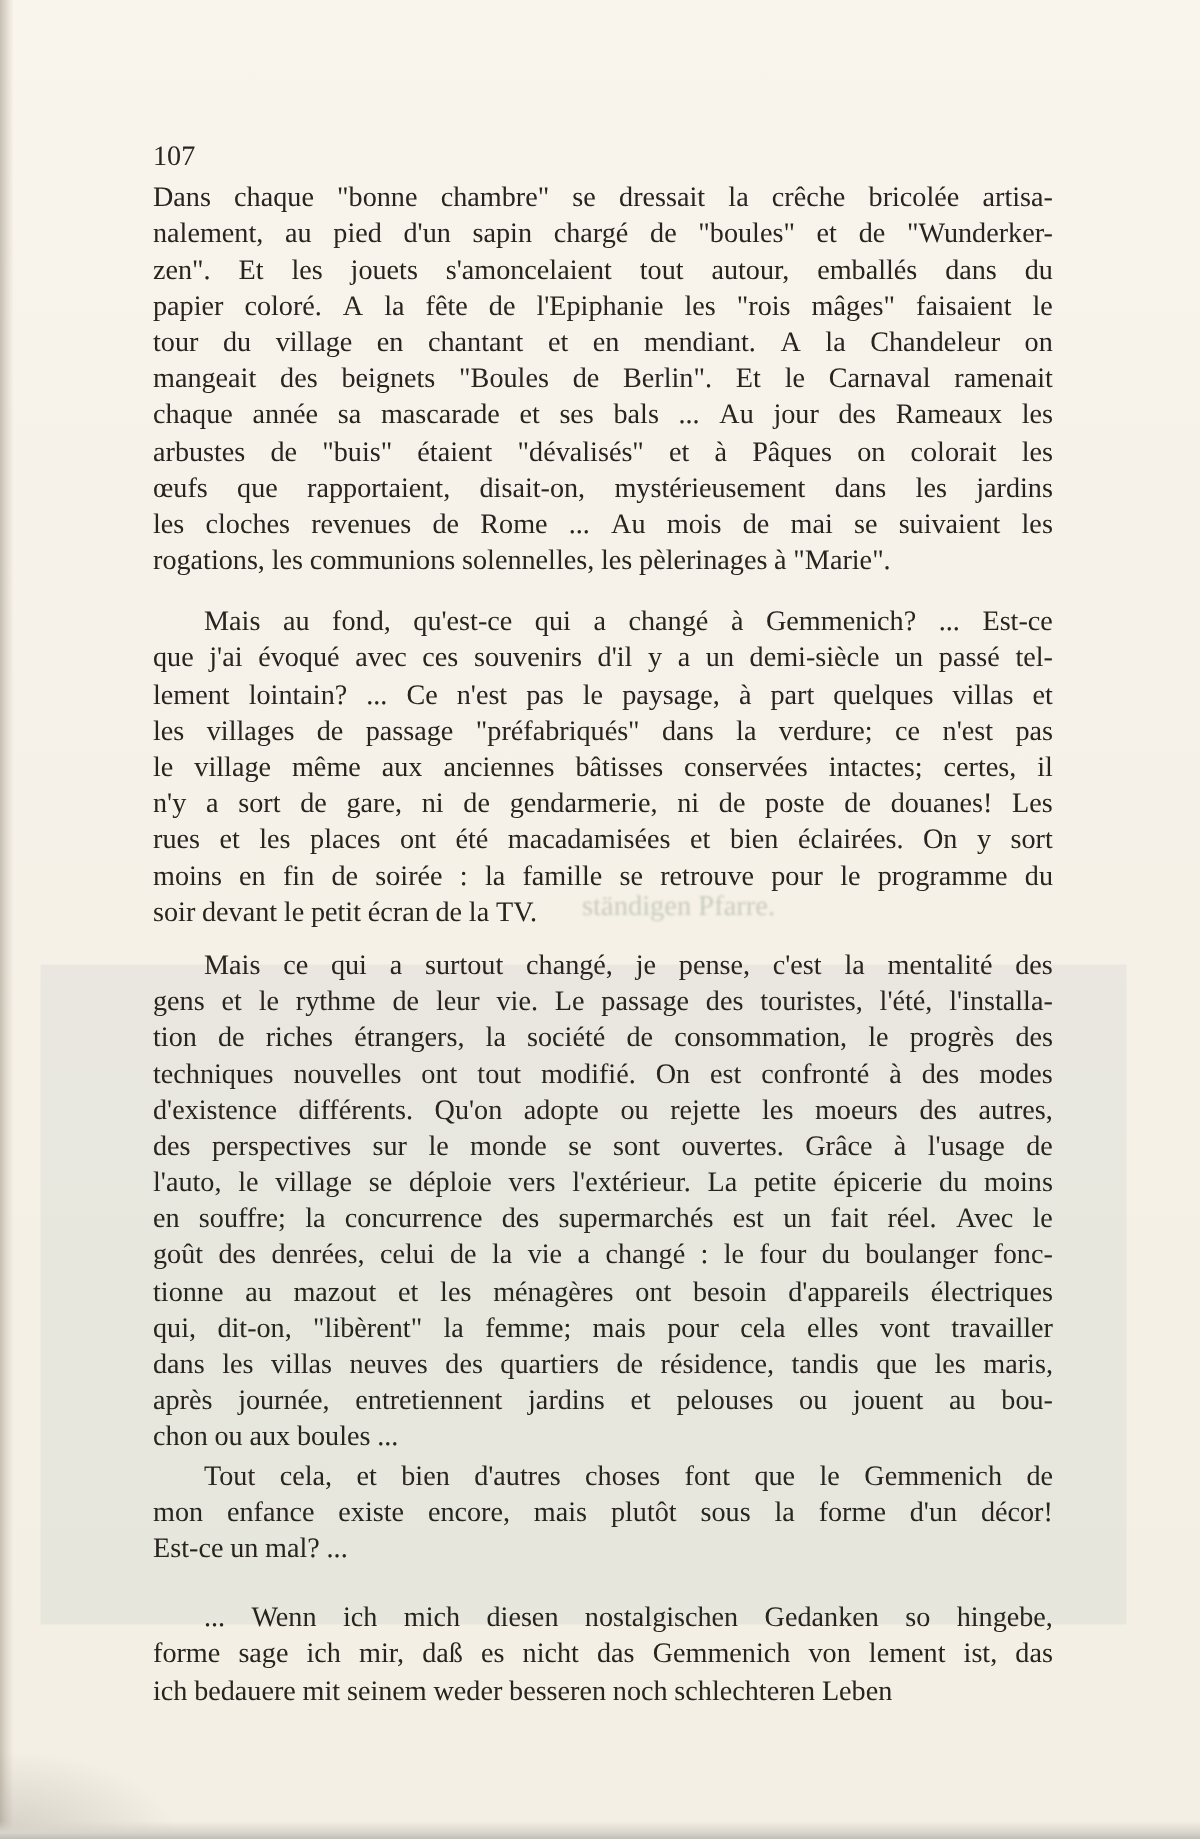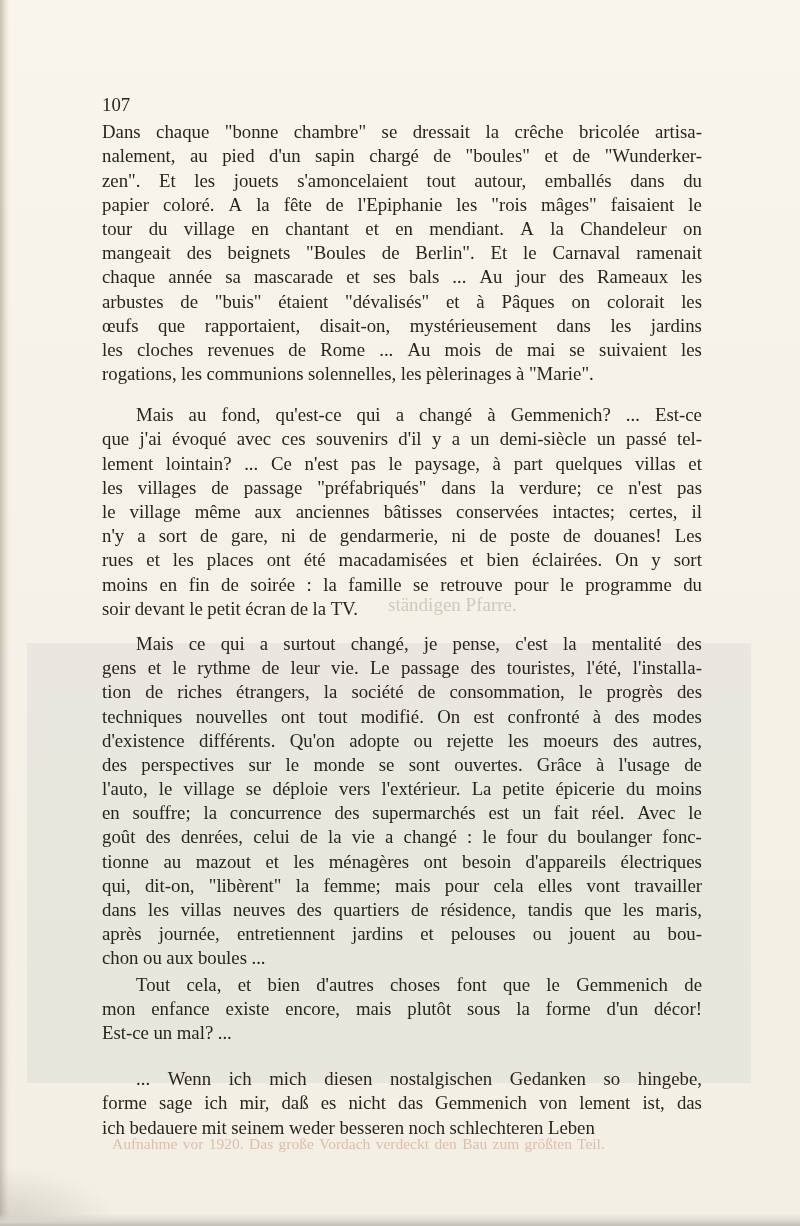--- a/index.html
+++ b/index.html
@@ -78,21 +78,20 @@
 </head>
 <body>
 
 <div class="scan">
 
   <div class="ghost-photo"></div>
 
 
   <div class="ghost-fragment">ständigen Pfarre.</div>
 
-  <div class="ghost-caption">Aufnahme vor 1920. Das große Vordach verdeckt den Bau zum größten Teil.</div>
 
   <div class="text-column">
 
     <div class="page-number">107</div>
 
     <div class="para p1">
         <div class="line">
           <span>Dans</span>
           <span>chaque</span>
           <span>"bonne</span>

